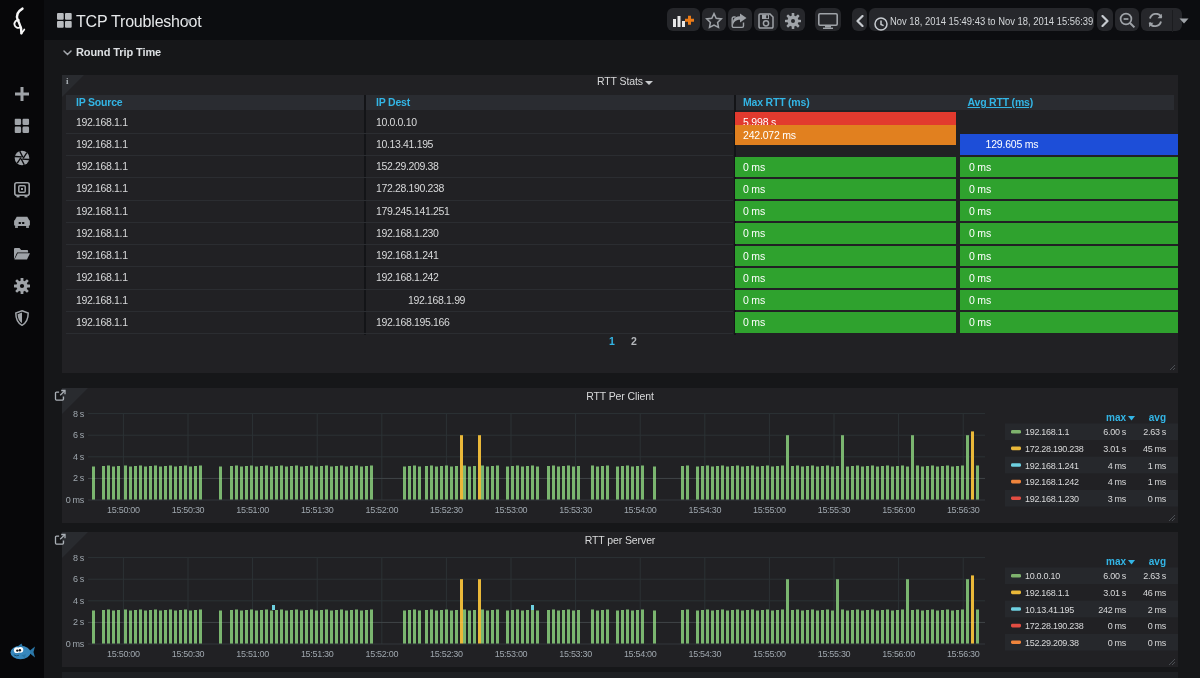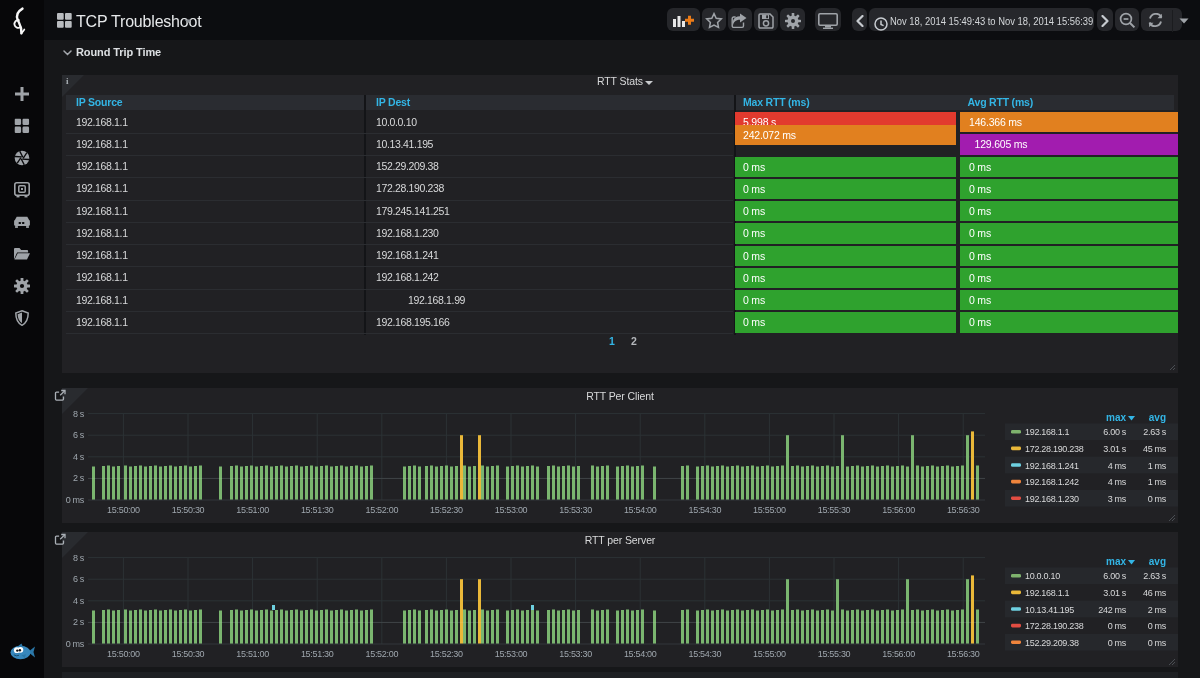--- a/index.html
+++ b/index.html
@@ -167,32 +167,31 @@
   <div style="position:absolute;left:32px;top:6px;font-size:11px;font-weight:bold;color:#dde0e3;letter-spacing:-0.1px">Round Trip Time</div>
   <div class="panel" id="tablepanel" style="left:18px;top:35px;width:1116px;height:298px;">
     <div style="position:absolute;left:0;top:0;width:0;height:0;border-top:22px solid #292b2f;border-right:22px solid transparent;"></div>
       <div style="position:absolute;left:4px;top:1px;color:#aab0b6;font-size:9px;font-weight:bold;font-family:'Liberation Serif',serif;">i</div>
     <div class="ptitle">RTT Stats</div>
       <div style="position:absolute;left:583px;top:6px;width:0;height:0;border-left:4px solid transparent;border-right:4px solid transparent;border-top:4.5px solid #c8cacd"></div>
     <div style="position:absolute;left:4px;top:20px;width:1108px;height:15px;background:#2a2c31"></div>
       <div class="hc" style="left:14.0px;top:21px;">IP Source</div>
       <div class="hc" style="left:314.0px;top:21px;">IP Dest</div>
       <div class="hc" style="left:681.0px;top:21px;">Max RTT (ms)</div>
-      <div class="hc" style="left:905.5px;top:21px;">Avg RTT (ms)</div>
+      <div class="hc" style="left:905.5px;top:21px;text-decoration:underline;">Avg RTT (ms)</div>
       <div style="position:absolute;left:301.5px;top:20px;width:2px;height:240px;background:#131417"></div>
       <div style="position:absolute;left:671.5px;top:20px;width:2px;height:240px;background:#131417"></div>
       <div class="tc" style="left:14px;top:40.5px;">192.168.1.1</div>
       <div class="tc" style="left:314px;top:40.5px;">10.0.0.10</div>
       <div class="vc" style="left:673px;top:37.0px;width:221px;background:#e23a2e">5.998 s</div>
-      <div class="vc" style="left:897.5px;top:37.0px;width:218px;padding-left:9.5px;background:#e1801f">146.366 ms</div>
       <div style="position:absolute;left:4px;top:57.8px;width:667px;height:1px;background:#2b2d31"></div>
       <div class="tc" style="left:14px;top:62.8px;">192.168.1.1</div>
       <div class="tc" style="left:314px;top:62.8px;">10.13.41.195</div>
       <div class="vc" style="left:673px;top:50px;width:221px;background:#e1801f">242.072 ms</div>
-      <div class="vc" style="left:897.5px;top:59.3px;width:218px;padding-left:15px;background:#a21caf">129.605 ms</div>
+      <div class="vc" style="left:897.5px;top:59.3px;width:218px;padding-left:26px;background:#1d4ed8">129.605 ms</div>
       <div style="position:absolute;left:4px;top:80.1px;width:667px;height:1px;background:#2b2d31"></div>
       <div class="tc" style="left:14px;top:85.0px;">192.168.1.1</div>
       <div class="tc" style="left:314px;top:85.0px;">152.29.209.38</div>
       <div class="vc" style="left:673px;top:81.5px;width:221px;background:#2fa22e">0 ms</div>
       <div class="vc" style="left:897.5px;top:81.5px;width:218px;padding-left:9.5px;background:#2fa22e">0 ms</div>
       <div style="position:absolute;left:4px;top:102.3px;width:667px;height:1px;background:#2b2d31"></div>
       <div class="tc" style="left:14px;top:107.3px;">192.168.1.1</div>
       <div class="tc" style="left:314px;top:107.3px;">172.28.190.238</div>
       <div class="vc" style="left:673px;top:103.8px;width:221px;background:#2fa22e">0 ms</div>
       <div class="vc" style="left:897.5px;top:103.8px;width:218px;padding-left:9.5px;background:#2fa22e">0 ms</div>

